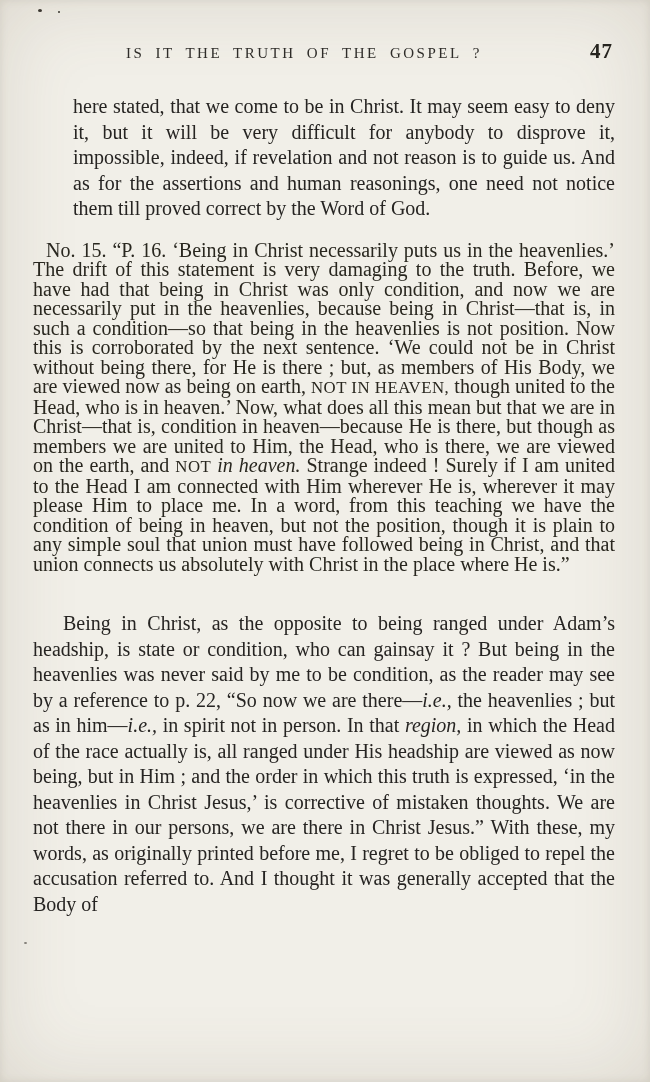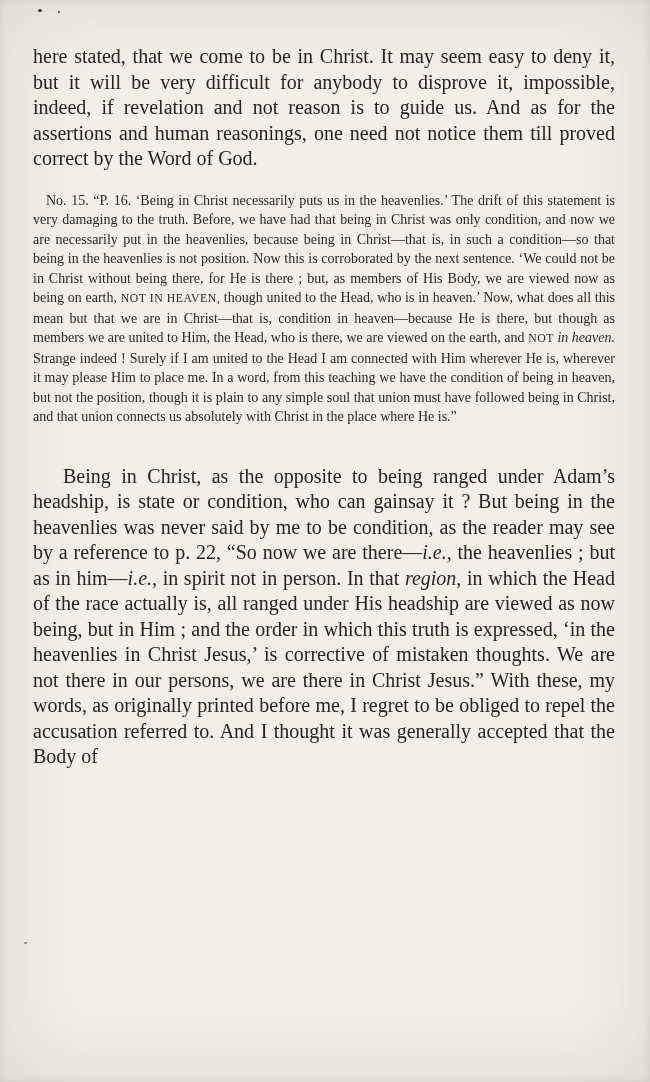--- a/index.html
+++ b/index.html
@@ -47,23 +47,24 @@
     margin: 0;
     text-align: justify;
   }
   .body-large {
     font-size: 20px;
     line-height: 25.5px;
   }
   .opening {
     margin-bottom: 19px;
     text-indent: 0;
+    margin-left: 40px;
   }
   .body-small {
-    font-size: 14px;
+    font-size: 20px;
     line-height: 19.5px;
     text-indent: 13px;
     color: #29271f;
   }
   .reply {
     text-indent: 30px;
     margin-top: 37px;
   }
   .run-i { font-style: italic; }
   .run-c { font-size: 0.84em; letter-spacing: 0.5px; }
@@ -78,20 +79,24 @@
 </style>
 </head>
 <body>
 
 <div class="page">
 
   <span class="speck speck-1"></span>
   <span class="speck speck-2"></span>
   <span class="speck speck-3"></span>
 
+  <div class="header">
+    <span class="running-title">IS IT THE TRUTH OF THE GOSPEL&nbsp;?</span>
+    <span class="page-number">47</span>
+  </div>
 
   <p class="body-large opening"><span>here stated, that we come to be in Christ. It may seem easy to deny it, but it will be very difficult for anybody to disprove it, impossible, indeed, if revelation and not reason is to guide us. And as for the assertions and human reasonings, one need not notice them till proved correct by the Word of God.</span></p>
 
   <p class="body-small"><span>No. 15. “P. 16. ‘Being in Christ necessarily puts us in the heavenlies.’ The drift of this statement is very damaging to the truth. Before, we have had that being in Christ was only condition, and now we are necessarily put in the heavenlies, because being in Christ—that is, in such a condition—so that being in the heavenlies is not position. Now this is corroborated by the next sentence. ‘We could not be in Christ without being there, for He is there&nbsp;; but, as members of His Body, we are viewed now as being on earth, </span><span class="run-c">NOT IN HEAVEN,</span><span> though united to the Head, who is in heaven.’ Now, what does all this mean but that we are in Christ—that is, condition in heaven—because He is there, but though as members we are united to Him, the Head, who is there, we are viewed on the earth, and </span><span class="run-c">NOT</span><span class="run-i"> in heaven.</span><span> Strange indeed&nbsp;! Surely if I am united to the Head I am connected with Him wherever He is, wherever it may please Him to place me. In a word, from this teaching we have the condition of being in heaven, but not the position, though it is plain to any simple soul that union must have followed being in Christ, and that union connects us absolutely with Christ in the place where He is.”</span></p>
 
   <p class="body-large reply"><span>Being in Christ, as the opposite to being ranged under Adam’s headship, is state or condition, who can gainsay it&nbsp;? But being in the heavenlies was never said by me to be condition, as the reader may see by a reference to p. 22, “So now we are there—</span><span class="run-i">i.e.,</span><span> the heavenlies&nbsp;; but as in him—</span><span class="run-i">i.e.,</span><span> in spirit not in person. In that </span><span class="run-i">region,</span><span> in which the Head of the race actually is, all ranged under His headship are viewed as now being, but in Him&nbsp;; and the order in which this truth is expressed, ‘in the heavenlies in Christ Jesus,’ is corrective of mistaken thoughts. We are not there in our persons, we are there in Christ Jesus.” With these, my words, as originally printed before me, I regret to be obliged to repel the accusation referred to. And I thought it was generally accepted that the Body of</span></p>
 
 </div>
 
 </body></html>

